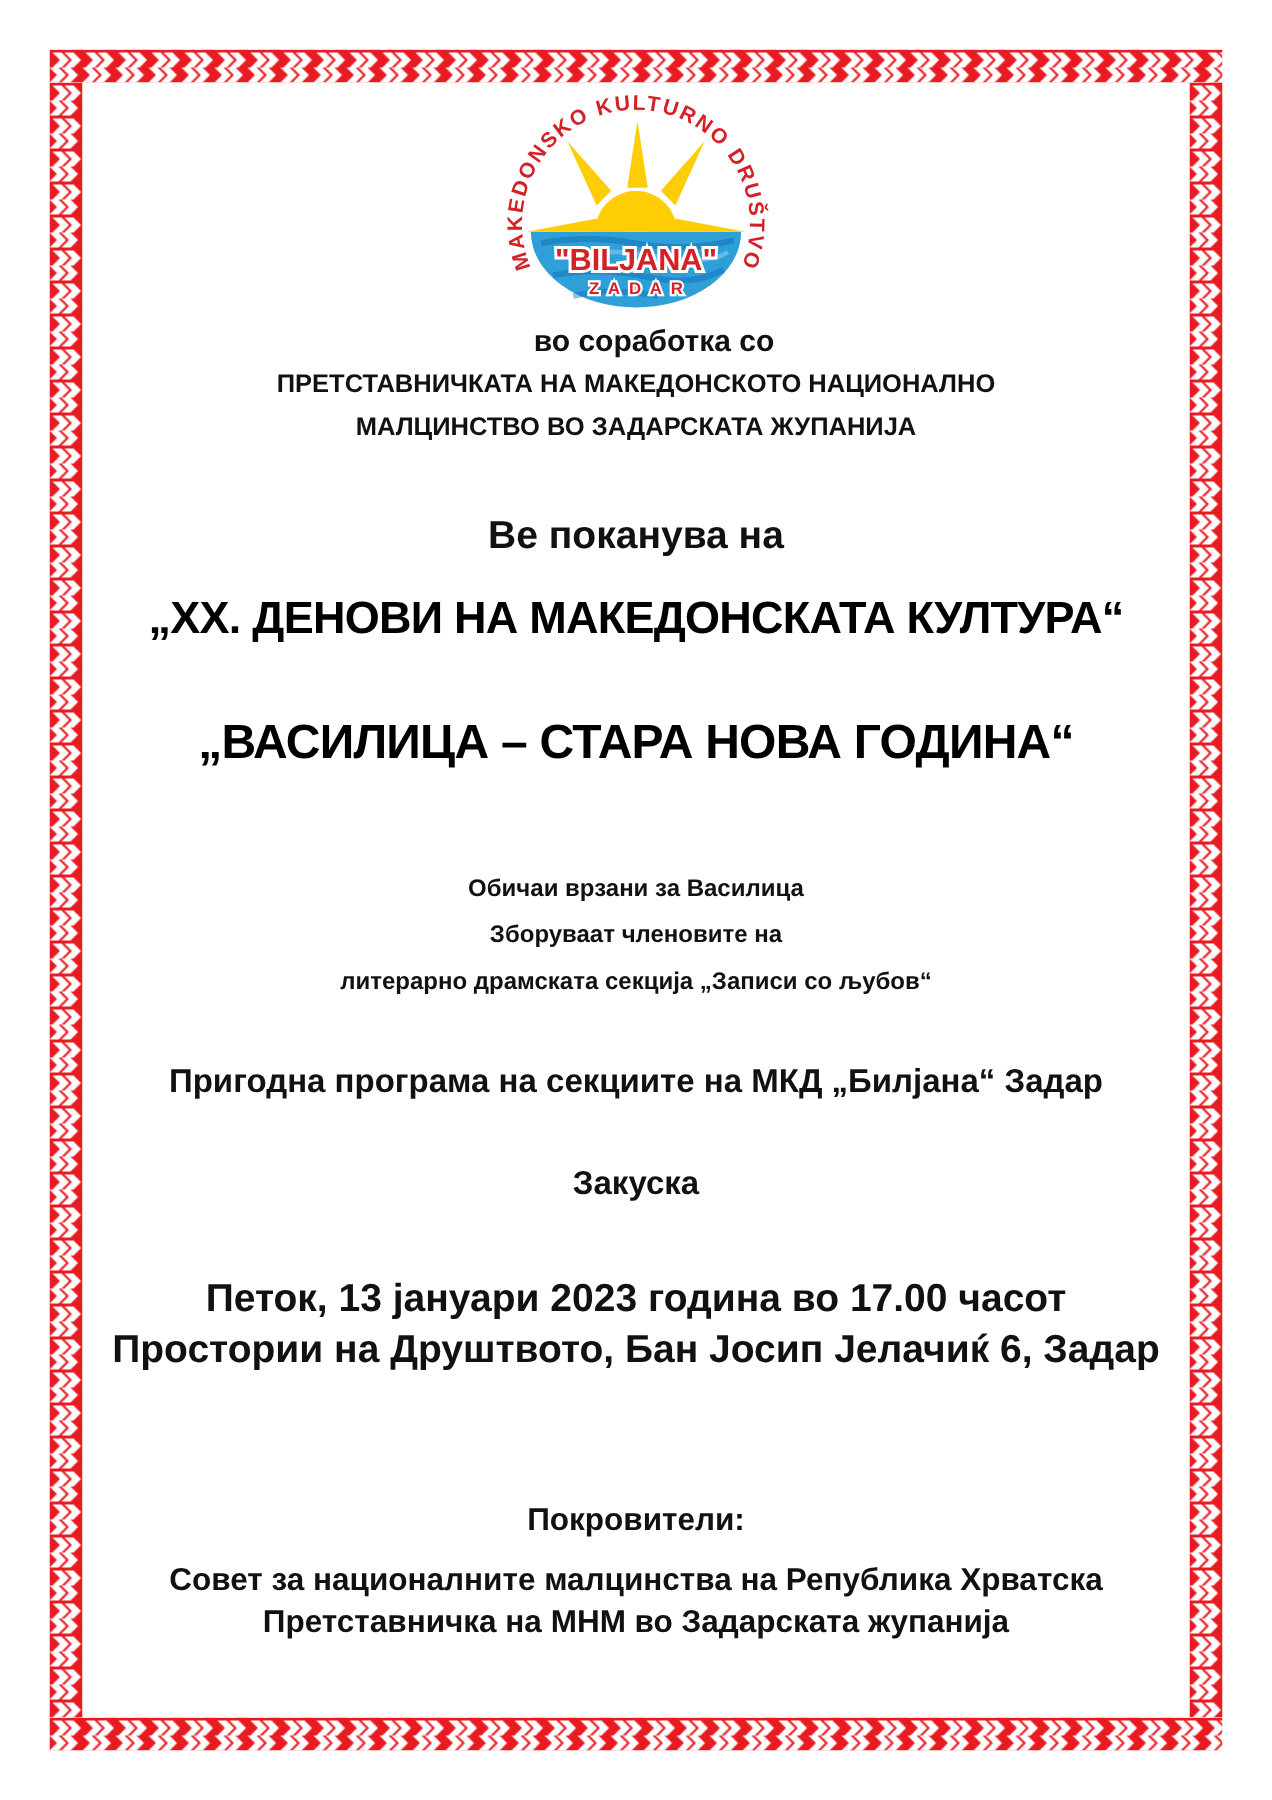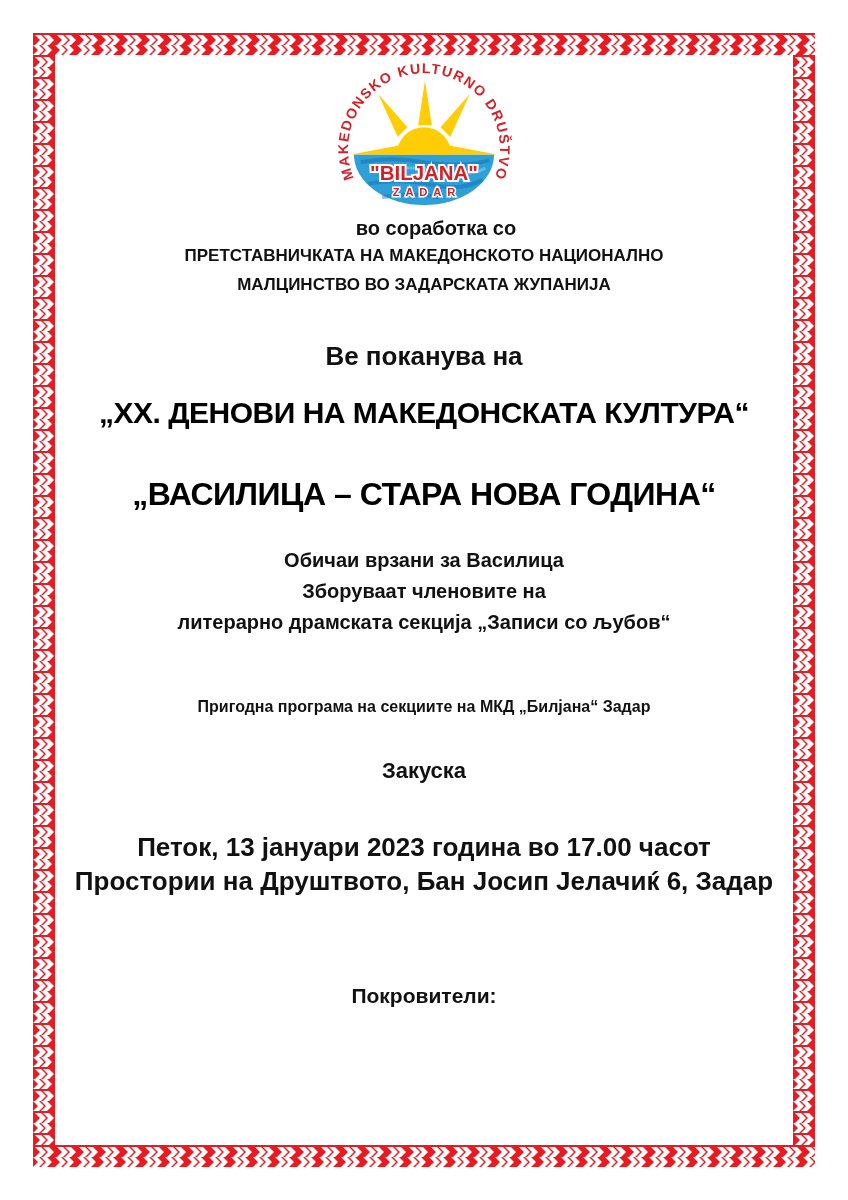--- a/index.html
+++ b/index.html
@@ -28,22 +28,22 @@
   }
   .logo-wrap{margin-top:6px;width:216px;height:146px;}
   .logo-wrap svg{display:block;width:100%;height:100%;}
 
   .org-title{margin-top:24px;font-size:26px;font-weight:bold;line-height:32px;letter-spacing:.5px;}
   .coop-intro{margin-top:8px;font-size:20px;font-weight:bold;line-height:26px;margin-left:24px;}
   .coop-lines{font-size:17px;font-weight:bold;line-height:29px;}
   .invite{margin-top:42px;font-size:26px;font-weight:bold;}
   .event-title{margin-top:24px;font-size:30px;font-weight:bold;letter-spacing:-0.5px;}
   .event-subtitle{margin-top:46px;font-size:32px;font-weight:bold;letter-spacing:-0.5px;}
-  .program{margin-top:32px;font-size:20px;font-weight:bold;line-height:31px;}
-  .note{margin-top:60px;font-size:16px;font-weight:bold;}
+  .program{margin-top:64px;font-size:16px;font-weight:bold;line-height:31px;}
+  .note{margin-top:38px;font-size:22px;font-weight:bold;}
   .refreshments{margin-top:42px;font-size:22px;font-weight:bold;}
   .when-where{margin-top:46px;font-size:26px;font-weight:bold;line-height:34px;}
   .sponsors-heading{margin-top:86px;font-size:21px;font-weight:bold;}
   .sponsors-lines{margin-top:14px;font-size:21px;font-weight:bold;line-height:28px;}
   .red-text{color:#000000;}
 </style>
 </head>
 <body>
 
 <div class="page">
@@ -160,15 +160,19 @@
     <div class="note">Пригодна програма на секциите на МКД „Билјана“ Задар</div>
 
     <div class="refreshments">Закуска</div>
 
     <div class="when-where">
       <div>Петок, 13 јануари 2023 година во 17.00 часот</div>
       <div>Простории на Друштвото, Бан Јосип Јелачиќ 6, Задар</div>
     </div>
 
     <div class="sponsors-heading">Покровители:</div>
+    <div class="sponsors-lines">
+      <div>Совет за националните малцинства на Република Хрватска</div>
+      <div>Претставничка на МНМ во Задарската жупанија</div>
+    </div>
 
   </div>
 </div>
 
 </body></html>

